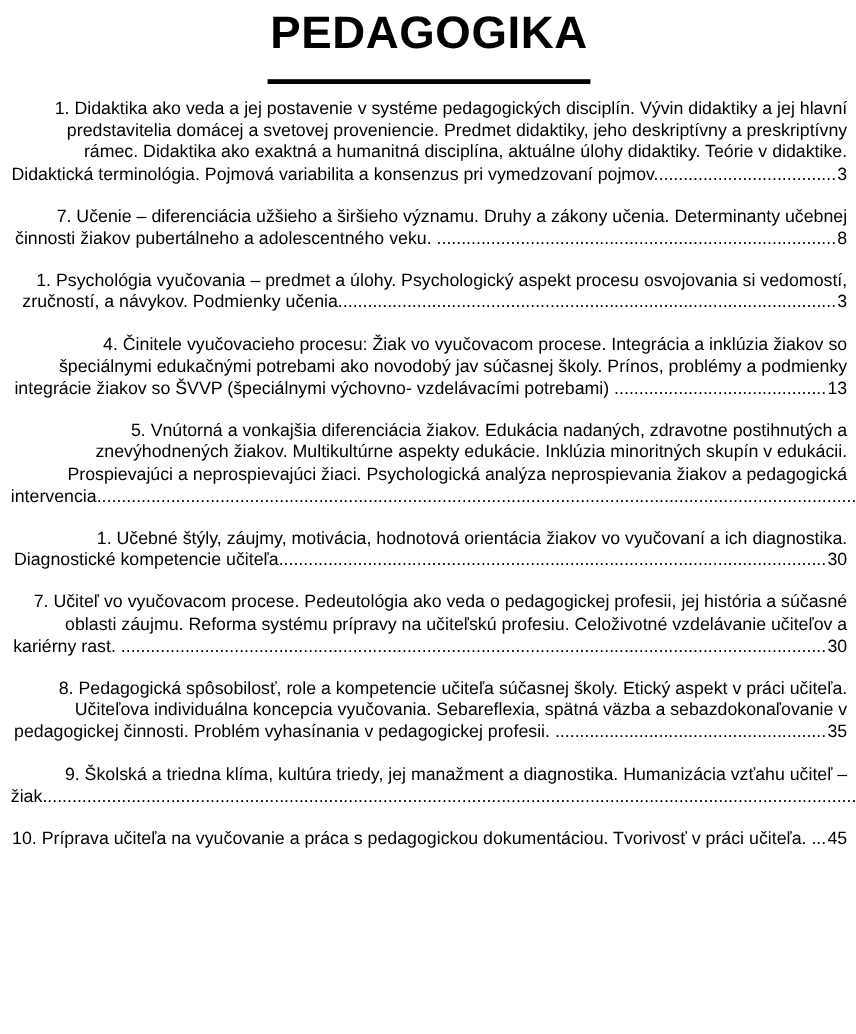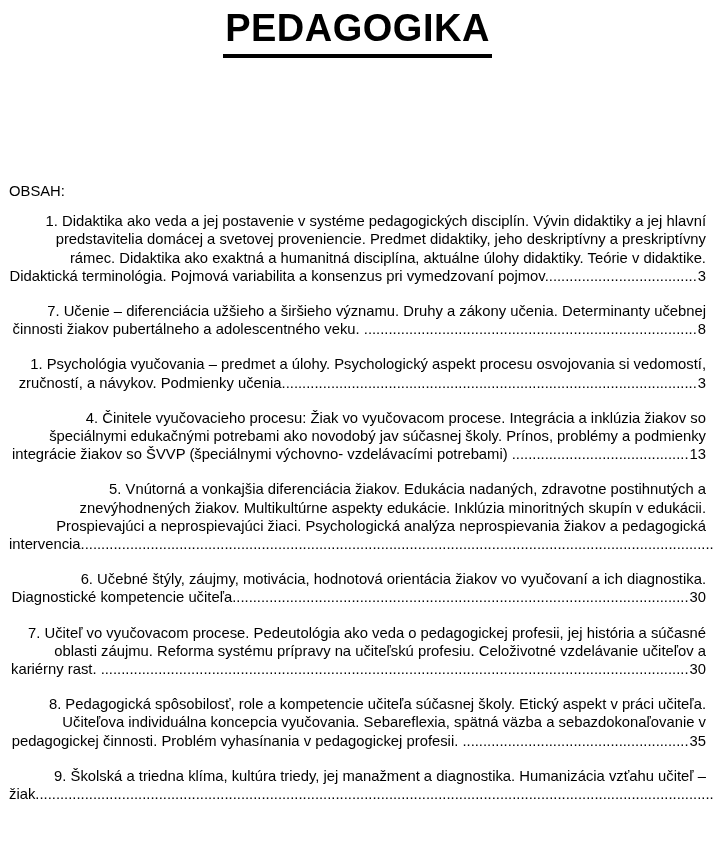--- a/index.html
+++ b/index.html
@@ -24,21 +24,21 @@
     margin: 0;
     text-align: center;
     font-size: 38px;
     line-height: 48px;
   }
   .title-text {
     display: inline-block;
     font-weight: 700;
     letter-spacing: 0.5px;
     border-bottom: 4px solid #000;
-    padding: 0 2px 2px 2px;
+    padding: 0 2px 14px 2px;
   }
   .toc-heading {
     margin-top: 124px;
     font-size: 14.8px;
     line-height: 18.2px;
   }
   .entry {
     margin: 17px 0 0 0;
     font-size: 14.8px;
     line-height: 18.2px;
@@ -55,37 +55,37 @@
     padding-left: 1px;
   }
 </style>
 </head>
 <body>
 
 <div class="page">
 
   <h1 class="title"><span class="title-text">PEDAGOGIKA</span></h1>
 
-  <div class="toc-heading">OBSAH:</div>
 
   <div>
 
     <p class="entry first"><span>1. Didaktika ako veda a jej postavenie v systéme pedagogických disciplín. Vývin didaktiky a jej hlavní predstavitelia domácej a svetovej proveniencie. Predmet didaktiky, jeho deskriptívny a preskriptívny rámec. Didaktika ako exaktná a humanitná disciplína, aktuálne úlohy didaktiky. Teórie v didaktike. Didaktická terminológia. Pojmová variabilita a konsenzus pri vymedzovaní pojmov.</span><span class="leader">....................................</span><span class="pagenum">3</span></p>
 
     <p class="entry"><span>7. Učenie – diferenciácia užšieho a širšieho významu. Druhy a zákony učenia. Determinanty učebnej činnosti žiakov pubertálneho a adolescentného veku. </span><span class="leader">.................................................................................</span><span class="pagenum">8</span></p>
 
     <p class="entry"><span>1. Psychológia vyučovania – predmet a úlohy. Psychologický aspekt procesu osvojovania si vedomostí, zručností, a návykov. Podmienky učenia.</span><span class="leader">....................................................................................................</span><span class="pagenum">3</span></p>
 
     <p class="entry"><span>4. Činitele vyučovacieho procesu: Žiak vo vyučovacom procese. Integrácia a inklúzia žiakov so špeciálnymi edukačnými potrebami ako novodobý jav súčasnej školy. Prínos, problémy a podmienky integrácie žiakov so ŠVVP (špeciálnymi výchovno- vzdelávacími potrebami) </span><span class="leader">...........................................</span><span class="pagenum">13</span></p>
 
     <p class="entry"><span>5. Vnútorná a vonkajšia diferenciácia žiakov. Edukácia nadaných, zdravotne postihnutých a znevýhodnených žiakov. Multikultúrne aspekty edukácie. Inklúzia minoritných skupín v edukácii. Prospievajúci a neprospievajúci žiaci. Psychologická analýza neprospievania žiakov a pedagogická intervencia.</span><span class="leader">........................................................................................................................................................................................................................................................................................................................................................................................................................................................................................................................................................................................................................</span></p>
 
-    <p class="entry"><span>6. Učebné štýly, záujmy, motivácia, hodnotová orientácia žiakov vo vyučovaní a ich diagnostika. Diagnostické kompetencie učiteľa.</span><span class="leader">..............................................................................................................</span><span class="pagenum">30</span></p>
+    <p class="entry"><span>1. Učebné štýly, záujmy, motivácia, hodnotová orientácia žiakov vo vyučovaní a ich diagnostika. Diagnostické kompetencie učiteľa.</span><span class="leader">..............................................................................................................</span><span class="pagenum">30</span></p>
 
     <p class="entry"><span>7. Učiteľ vo vyučovacom procese. Pedeutológia ako veda o pedagogickej profesii, jej história a súčasné oblasti záujmu. Reforma systému prípravy na učiteľskú profesiu. Celoživotné vzdelávanie učiteľov a kariérny rast. </span><span class="leader">...............................................................................................................................................</span><span class="pagenum">30</span></p>
 
     <p class="entry"><span>8. Pedagogická spôsobilosť, role a kompetencie učiteľa súčasnej školy. Etický aspekt v práci učiteľa. Učiteľova individuálna koncepcia vyučovania. Sebareflexia, spätná väzba a sebazdokonaľovanie v pedagogickej činnosti. Problém vyhasínania v pedagogickej profesii. </span><span class="leader">.......................................................</span><span class="pagenum">35</span></p>
 
     <p class="entry"><span>9. Školská a triedna klíma, kultúra triedy, jej manažment a diagnostika. Humanizácia vzťahu učiteľ – žiak.</span><span class="leader">........................................................................................................................................................................................................................................................................................................................................................................................................................................................................................................................................................................................................................</span></p>
 
+    <p class="entry"><span>10. Príprava učiteľa na vyučovanie a práca s pedagogickou dokumentáciou. Tvorivosť v práci učiteľa. </span><span class="leader">...</span><span class="pagenum">45</span></p>
 
   </div>
 </div>
 
 </body></html>

